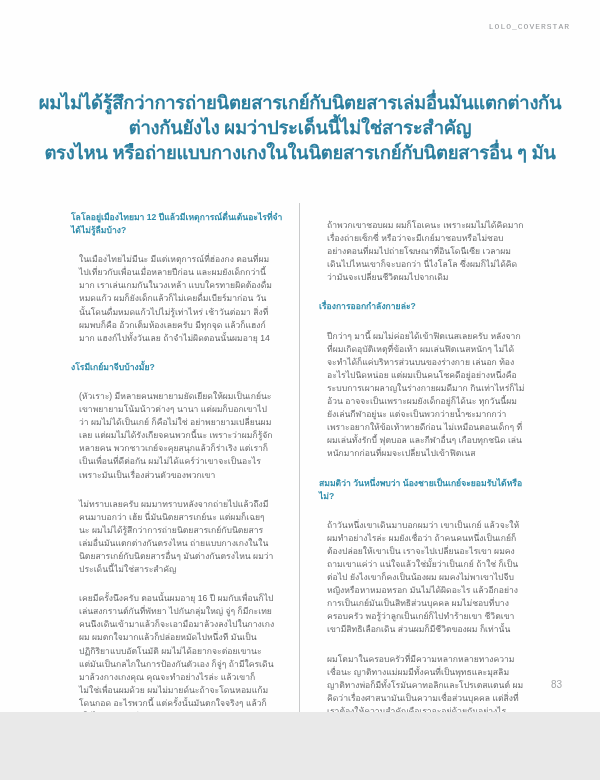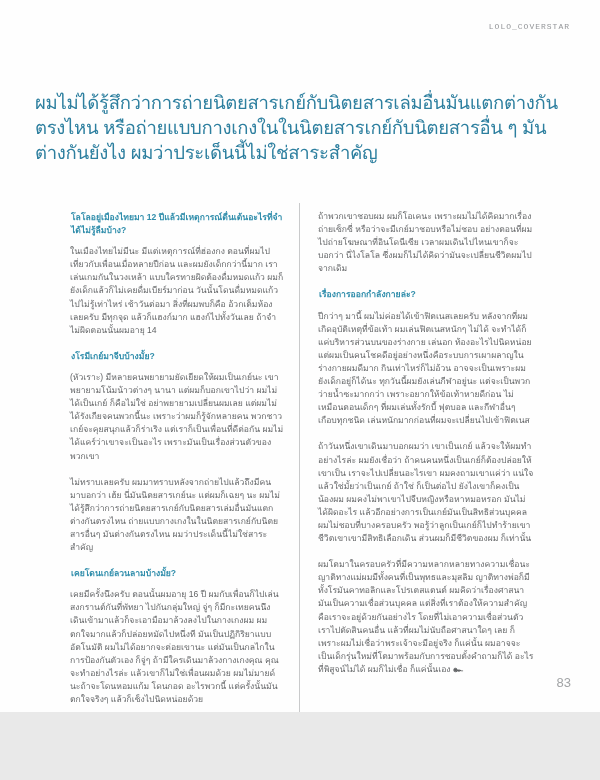--- a/index.html
+++ b/index.html
@@ -19,23 +19,23 @@
     font-family: "Liberation Mono", "DejaVu Sans Mono", monospace;
     font-size: 8px;
     letter-spacing: 1px;
     color: #939598;
   }
   .headline {
     position: absolute;
     top: 90px;
     left: 35px;
     right: 35px;
-    text-align: left;
+    text-align: center;
     color: #2d7f9f;
-    font-weight: 400;
+    font-weight: 700;
     font-size: 18.5px;
     line-height: 25px;
     letter-spacing: -0.3px;
   }
   .col {
     position: absolute;
     top: 203px;
     font-size: 8.6px;
     line-height: 13.1px;
     height: 562px;
@@ -52,77 +52,77 @@
     background: #c9cacb;
   }
   .qa { margin: 0 0 13px 0; }
   .qa:last-child { margin-bottom: 0; }
   .q {
     margin: 8px;
     color: #2f8dab;
     font-weight: 700;
   }
   .a {
-    margin: 7px;
+    margin: 16px;
     color: #626466;
   }
   .end-mark { color: #626466; font-weight: 700; }
   .page-number {
     position: absolute;
-    right: 29px;
+    right: 38px;
     bottom: 22px;
-    font-size: 13px;
+    font-size: 10px;
     color: #a2a4a6;
   }
 </style>
 </head>
 <body>
 
 <div class="page">
 
   <div class="header-label">LOLO_COVERSTAR</div>
 
   <div class="headline">
     <div>ผมไม่ได้รู้สึกว่าการถ่ายนิตยสารเกย์กับนิตยสารเล่มอื่นมันแตกต่างกัน</div>
+    <div>ต่างกันยังไง ผมว่าประเด็นนี้ไม่ใช่สาระสำคัญ</div>
     <div>ตรงไหน หรือถ่ายแบบกางเกงในในนิตยสารเกย์กับนิตยสารอื่น ๆ มัน</div>
-    <div>ต่างกันยังไง ผมว่าประเด็นนี้ไม่ใช่สาระสำคัญ</div>
   </div>
 
   <div class="divider"></div>
 
   <div class="col col-left">
     <div class="qa">
       <p class="q">โลโลอยู่เมืองไทยมา 12 ปีแล้วมีเหตุการณ์ตื่นเต้นอะไรที่จำได้ไม่รู้ลืมบ้าง?</p>
       <p class="a">ในเมืองไทยไม่มีนะ มีแต่เหตุการณ์ที่ฮ่องกง ตอนที่ผมไปเที่ยวกับเพื่อนเมื่อหลายปีก่อน และผมยังเด็กกว่านี้มาก เราเล่นเกมกันในวงเหล้า แบบใครทายผิดต้องดื่มหมดแก้ว ผมก็ยังเด็กแล้วก็ไม่เคยดื่มเบียร์มาก่อน วันนั้นโดนดื่มหมดแก้วไปไม่รู้เท่าไหร่ เช้าวันต่อมา สิ่งที่ผมพบก็คือ อ้วกเต็มห้องเลยครับ มีทุกจุด แล้วก็แฮงก์มาก แฮงก์ไปทั้งวันเลย ถ้าจำไม่ผิดตอนนั้นผมอายุ 14</p>
     </div>
     <div class="qa">
       <p class="q">งโรมีเกย์มาจีบบ้างมั้ย?</p>
       <p class="a">(หัวเราะ) มีหลายคนพยายามยัดเยียดให้ผมเป็นเกย์นะ เขาพยายามโน้มน้าวต่างๆ นานา แต่ผมก็บอกเขาไปว่า ผมไม่ได้เป็นเกย์ ก็คือไม่ใช่ อย่าพยายามเปลี่ยนผมเลย แต่ผมไม่ได้รังเกียจคนพวกนี้นะ เพราะว่าผมก็รู้จักหลายคน พวกชาวเกย์จะคุยสนุกแล้วก็ร่าเริง แต่เราก็เป็นเพื่อนที่ดีต่อกัน ผมไม่ได้แคร์ว่าเขาจะเป็นอะไร เพราะมันเป็นเรื่องส่วนตัวของพวกเขา</p>
     </div>
     <div class="qa">
       <p class="a">ไม่ทราบเลยครับ ผมมาทราบหลังจากถ่ายไปแล้วถึงมีคนมาบอกว่า เฮ้ย นี่มันนิตยสารเกย์นะ แต่ผมก็เฉยๆ นะ ผมไม่ได้รู้สึกว่าการถ่ายนิตยสารเกย์กับนิตยสารเล่มอื่นมันแตกต่างกันตรงไหน ถ่ายแบบกางเกงในในนิตยสารเกย์กับนิตยสารอื่นๆ มันต่างกันตรงไหน ผมว่าประเด็นนี้ไม่ใช่สาระสำคัญ</p>
     </div>
     <div class="qa">
-      <p class="q">เคยโดนเกย์ลวนลามบ้างมั้ย?</p>
       <p class="a">เคยมีครั้งนึงครับ ตอนนั้นผมอายุ 16 ปี ผมกับเพื่อนก็ไปเล่นสงกรานต์กันที่พัทยา ไปกันกลุ่มใหญ่ จู่ๆ ก็มีกะเทยคนนึงเดินเข้ามาแล้วก็จะเอามือมาล้วงลงไปในกางเกงผม ผมตกใจมากแล้วก็ปล่อยหมัดไปหนึ่งที มันเป็นปฏิกิริยาแบบอัตโนมัติ ผมไม่ได้อยากจะต่อยเขานะ แต่มันเป็นกลไกในการป้องกันตัวเอง ก็จู่ๆ ถ้ามีใครเดินมาล้วงกางเกงคุณ คุณจะทำอย่างไรล่ะ แล้วเขาก็ไม่ใช่เพื่อนผมด้วย ผมไม่มายด์นะถ้าจะโดนหอมแก้ม โดนกอด อะไรพวกนี้ แต่ครั้งนั้นมันตกใจจริงๆ แล้วก็เซ็งไปนิดหน่อยด้วย</p>
     </div>
     <div class="qa">
       <p class="q">ถ้านิตยสารเล่มนี้ออกวางจำหน่าย คิดว่าชีวิตจะเปลี่ยนไปมั้ย เช่นมีแฟนคลับเกย์มากขึ้น หรืออาจจะโดนยกให้างตอนท็นเซ็กซี่ไอดอล</p>
     </div>
   </div>
 
   <div class="col col-right">
     <div class="qa">
       <p class="a">ถ้าพวกเขาชอบผม ผมก็โอเคนะ เพราะผมไม่ได้คิดมากเรื่องถ่ายเซ็กซี่ หรือว่าจะมีเกย์มาชอบหรือไม่ชอบ อย่างตอนที่ผมไปถ่ายโฆษณาที่อินโดนีเซีย เวลาผมเดินไปไหนเขาก็จะบอกว่า นี่ไงโลโล ซึ่งผมก็ไม่ได้คิดว่ามันจะเปลี่ยนชีวิตผมไปจากเดิม</p>
     </div>
     <div class="qa">
       <p class="q">เรื่องการออกกำลังกายล่ะ?</p>
       <p class="a">ปีกว่าๆ มานี้ ผมไม่ค่อยได้เข้าฟิตเนสเลยครับ หลังจากที่ผมเกิดอุบัติเหตุที่ข้อเท้า ผมเล่นฟิตเนสหนักๆ ไม่ได้ จะทำได้ก็แค่บริหารส่วนบนของร่างกาย เล่นอก ท้องอะไรไปนิดหน่อย แต่ผมเป็นคนโชคดีอยู่อย่างหนึ่งคือระบบการเผาผลาญในร่างกายผมดีมาก กินเท่าไหร่ก็ไม่อ้วน อาจจะเป็นเพราะผมยังเด็กอยู่ก็ได้นะ ทุกวันนี้ผมยังเล่นกีฬาอยู่นะ แต่จะเป็นพวกว่ายน้ำซะมากกว่า เพราะอยากให้ข้อเท้าหายดีก่อน ไม่เหมือนตอนเด็กๆ ที่ผมเล่นทั้งรักบี้ ฟุตบอล และกีฬาอื่นๆ เกือบทุกชนิด เล่นหนักมากก่อนที่ผมจะเปลี่ยนไปเข้าฟิตเนส</p>
     </div>
     <div class="qa">
+      <p class="q">สมมติว่า วันหนึ่งพบว่า น้องชายเป็นเกย์จะยอมรับได้หรือไม่?</p>
       <p class="a">ถ้าวันหนึ่งเขาเดินมาบอกผมว่า เขาเป็นเกย์ แล้วจะให้ผมทำอย่างไรล่ะ ผมยังเชื่อว่า ถ้าคนคนหนึ่งเป็นเกย์ก็ต้องปล่อยให้เขาเป็น เราจะไปเปลี่ยนอะไรเขา ผมคงถามเขาแค่ว่า แน่ใจแล้วใช่มั้ยว่าเป็นเกย์ ถ้าใช่ ก็เป็นต่อไป ยังไงเขาก็คงเป็นน้องผม ผมคงไม่พาเขาไปจีบหญิงหรือหาหมอหรอก มันไม่ได้ผิดอะไร แล้วอีกอย่างการเป็นเกย์มันเป็นสิทธิส่วนบุคคล ผมไม่ชอบที่บางครอบครัว พอรู้ว่าลูกเป็นเกย์ก็ไปทำร้ายเขา ชีวิตเขาเขามีสิทธิเลือกเดิน ส่วนผมก็มีชีวิตของผม ก็เท่านั้น</p>
     </div>
     <div class="qa">
       <p class="a">
         <span>ผมโตมาในครอบครัวที่มีความหลากหลายทางความเชื่อนะ ญาติทางแม่ผมมีทั้งคนที่เป็นพุทธและมุสลิม ญาติทางพ่อก็มีทั้งโรมันคาทอลิกและโปรเตสแตนต์ ผมคิดว่าเรื่องศาสนามันเป็นความเชื่อส่วนบุคคล แต่สิ่งที่เราต้องให้ความสำคัญคือเราจะอยู่ด้วยกันอย่างไร โดยที่ไม่เอาความเชื่อส่วนตัวเราไปตัดสินคนอื่น แล้วที่ผมไม่นับถือศาสนาใดๆ เลย ก็เพราะผมไม่เชื่อว่าพระเจ้าจะมีอยู่จริง ก็แค่นั้น ผมอาจจะเป็นเด็กรุ่นใหม่ที่โตมาพร้อมกับการชอบตั้งคำถามก็ได้ อะไรที่พิสูจน์ไม่ได้ ผมก็ไม่เชื่อ ก็แค่นั้นเอง </span>
         <span class="end-mark">๛</span>
       </p>
     </div>
   </div>
 

